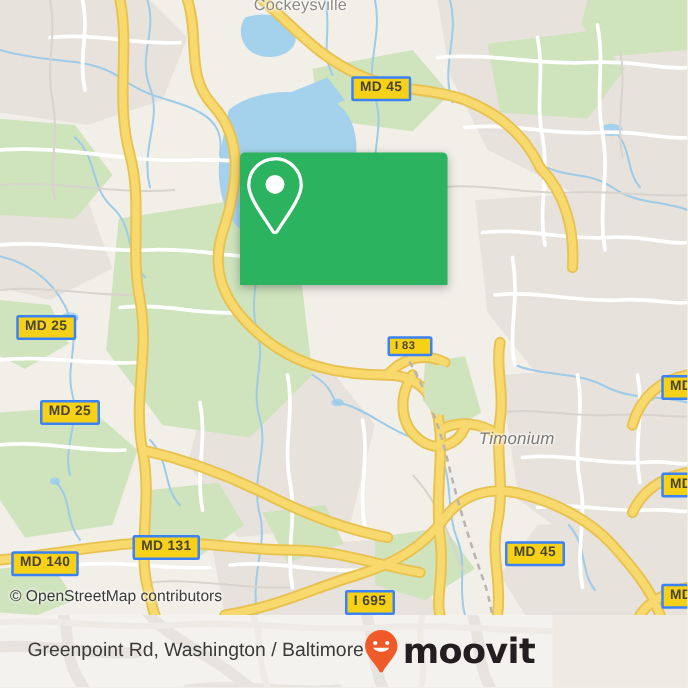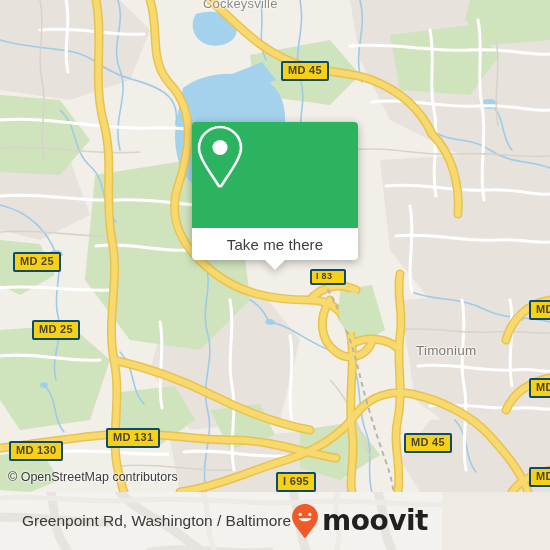--- a/index.html
+++ b/index.html
@@ -12,21 +12,21 @@
   #app{position:relative;width:550px;height:550px;overflow:hidden;}
 
   
   #map{position:absolute;left:0;top:0;width:550px;height:492px;overflow:hidden;background:#fef9c3;}
   #map svg{position:absolute;left:0;top:0;}
 
   
   .shield{
     position:absolute;
     background:#f7d117;
-    border:2px solid #0c4a6e;
+    border:2px solid #3b82f6;
     border-radius:2px;
     color:#4a4634;
     font-size:11px;
     font-weight:bold;
     letter-spacing:.3px;
     padding:1px 5px 2px 5px;
     line-height:13px;
     white-space:nowrap;
     box-sizing:border-box;
     font-family:"Liberation Sans","DejaVu Sans",sans-serif;
@@ -280,46 +280,42 @@
 
         <g stroke="#b9b5ae" stroke-width="2" fill="none" stroke-dasharray="5,4">
           <path d="M318,274 C336,300 350,334 358,368 C366,402 376,434 386,462 C392,478 392,486 394,492"></path>
         </g>
 
         <ellipse cx="352" cy="312" rx="13" ry="20" fill="#cfe3bd"></ellipse>
       </g>
     </svg>
 
     <div class="place top" style="left:203px;top:-4px;">Cockeysville</div>
-    <div class="place" style="left:416px;top:343px;">Timonium</div>
+    <div class="place" style="left:383px;top:343px;font-style:italic;">Timonium</div>
 
     <div class="shield" style="left:281px;top:61px;">MD 45</div>
     <div class="shield" style="left:13px;top:252px;">MD 25</div>
     <div class="shield" style="left:32px;top:320px;">MD 25</div>
     <div class="shield sm" style="left:310px;top:269px;">I 83</div>
     <div class="shield" style="left:529px;top:300px;">MD</div>
     <div class="shield" style="left:529px;top:378px;">MD</div>
     <div class="shield" style="left:106px;top:428px;">MD 131</div>
-    <div class="shield" style="left:9px;top:441px;">MD 130</div>
+    <div class="shield" style="left:9px;top:441px;">MD 140</div>
     <div class="shield" style="left:404px;top:433px;">MD 45</div>
     <div class="shield" style="left:276px;top:472px;">I 695</div>
     <div class="shield" style="left:529px;top:467px;">MD</div>
 
     <div id="callout">
       <div id="callout-top">
         <span>
           <svg width="56" height="70" viewBox="0 0 56 70" fill="none" aria-hidden="true">
             <path d="M28 5 C16.4 5 7 14.4 7 26 C7 36 18 50 26.3 63.2 C27.1 64.5 28.9 64.5 29.7 63.2 C38 50 49 36 49 26 C49 14.4 39.6 5 28 5 Z" stroke="#ffffff" stroke-width="2.6" fill="none" stroke-linejoin="round"></path>
             <circle cx="28" cy="25.5" r="7.6" fill="#ffffff"></circle>
           </svg>
         </span>
-      </div>
-      <div id="callout-bottom">
-        <span id="callout-label">Take me there</span>
-        <span id="callout-tail"></span>
       </div>
     </div>
 
     <div id="attrib">© OpenStreetMap contributors</div>
   </div>
 
   <div id="footer">
     <svg id="footer-lines" width="550" height="58" viewBox="0 0 550 58">
       <g stroke="#e7e4df" stroke-width="9" fill="none" stroke-linecap="round">
         <path d="M46,-10 C58,10 50,30 62,50 C70,62 70,66 74,72"></path>

